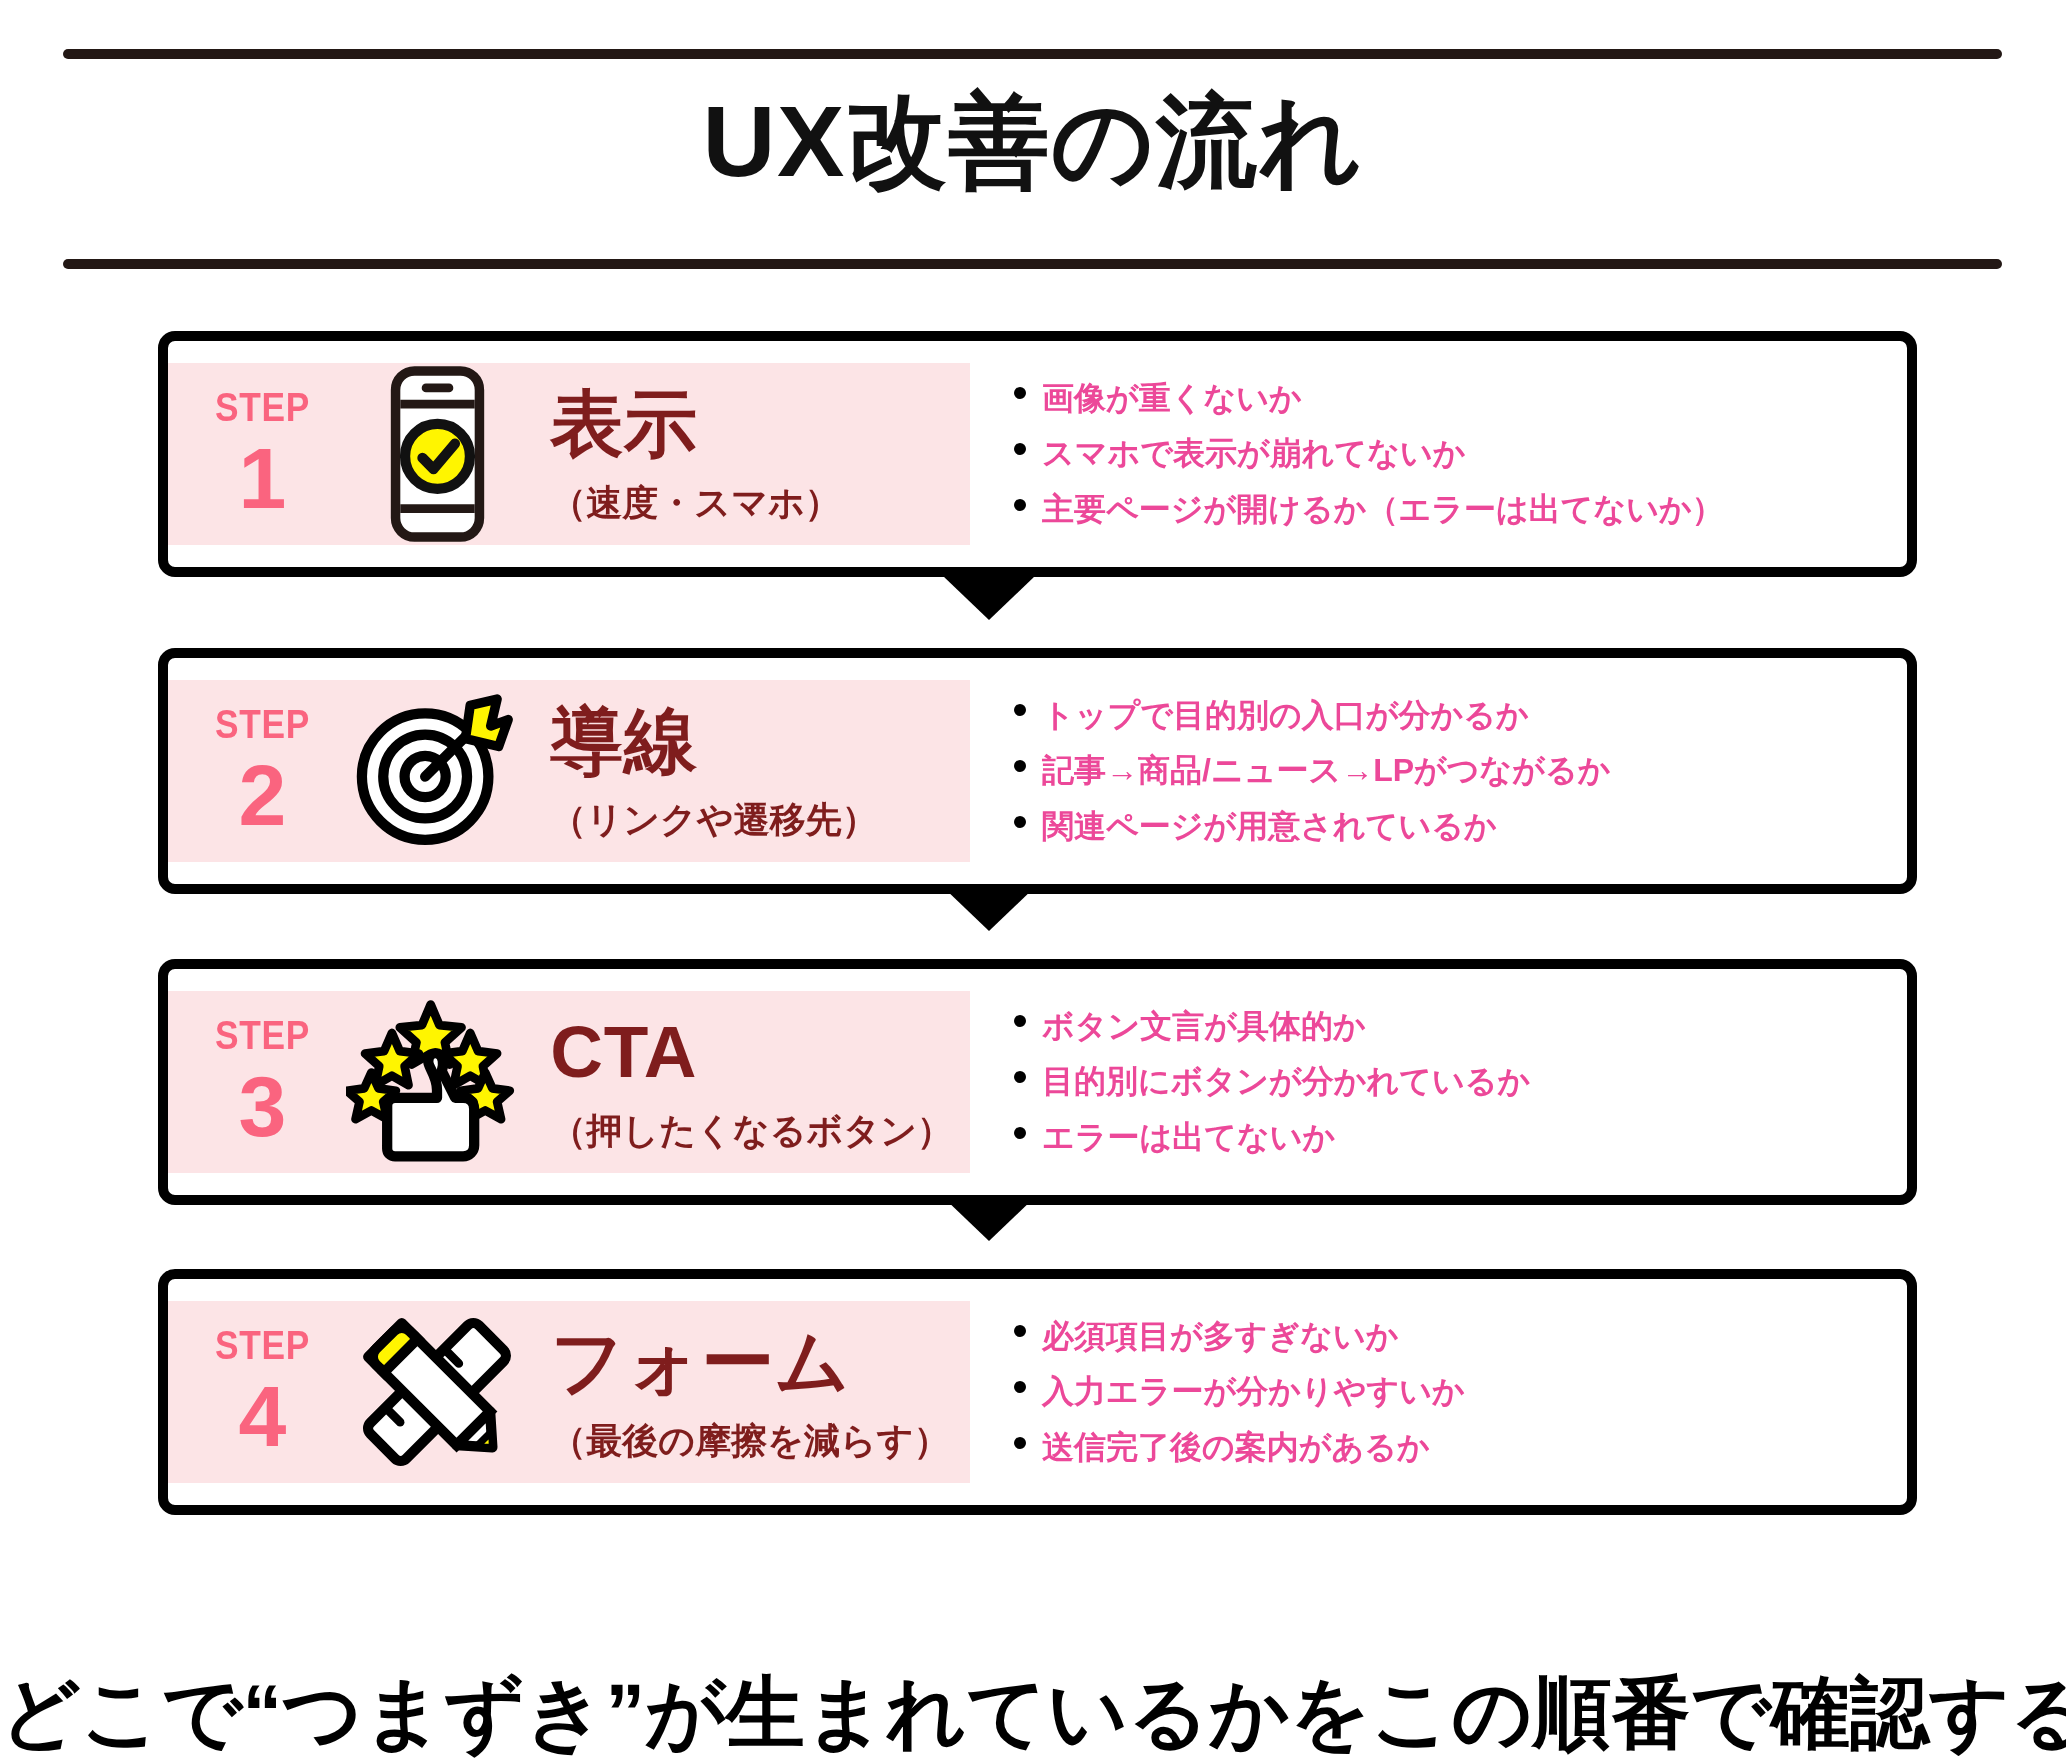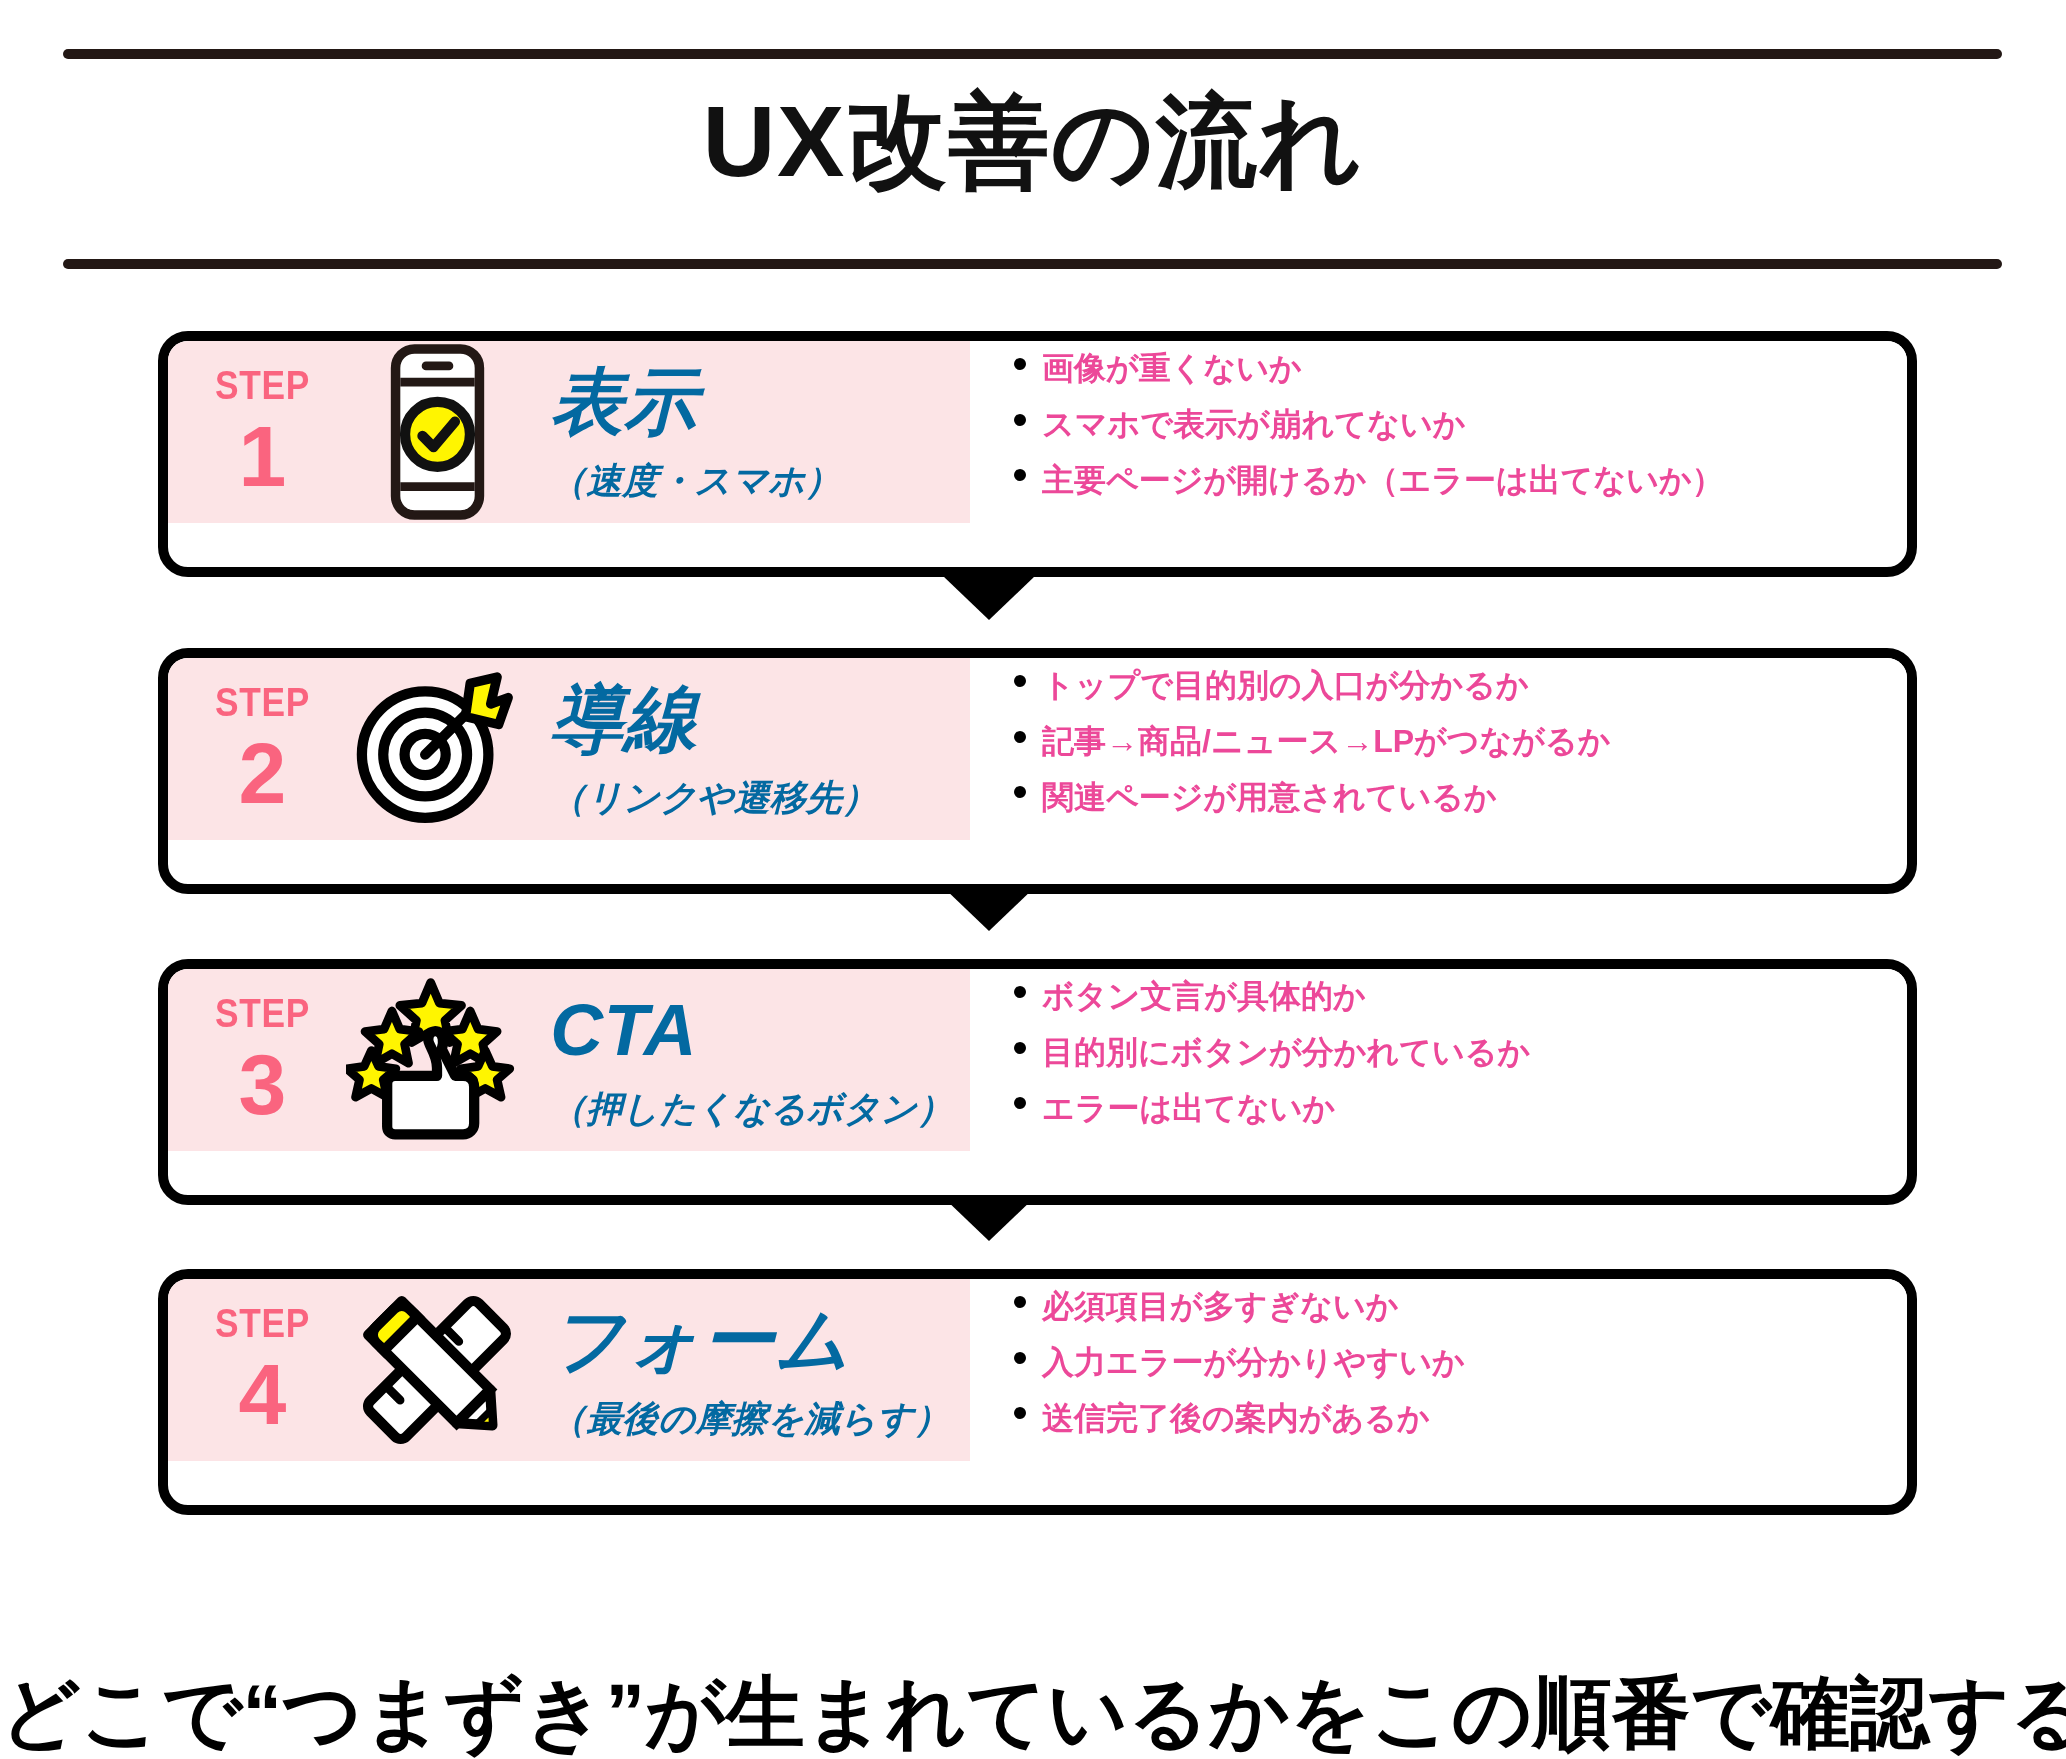--- a/index.html
+++ b/index.html
@@ -45,24 +45,24 @@
     white-space: nowrap;
   }
 
   
   .card {
     position: absolute;
     left: 158px;
     width: 1759px;
     height: 246px;
     border: 10.3px solid #000000;
-    border-radius: 30px;
+    border-radius: 17px;
     background: #ffffff;
     display: flex;
-    align-items: flex-start;
+    align-items: center;
     overflow: hidden;
   }
   .card-1 { top: 331px; }
   .card-2 { top: 648px; }
   .card-3 { top: 959px; }
   .card-4 { top: 1269px; }
 
   
   .card-left {
     position: relative;
@@ -100,23 +100,22 @@
     height: 182px;
     display: flex;
     align-items: center;
     justify-content: center;
   }
   .step-icon svg { display: block; }
 
   .step-titles {
     flex: 1 1 auto;
     padding-left: 14.3px;
-    color: #0369a1;
+    color: #7f1d1d;
     line-height: 1;
-    font-style: italic;
   }
   .step-title {
     font-size: 73px;
     font-weight: bold;
     letter-spacing: 0.8px;
     white-space: nowrap;
   }
   .step-sub {
     font-size: 36px;
     font-weight: bold;

